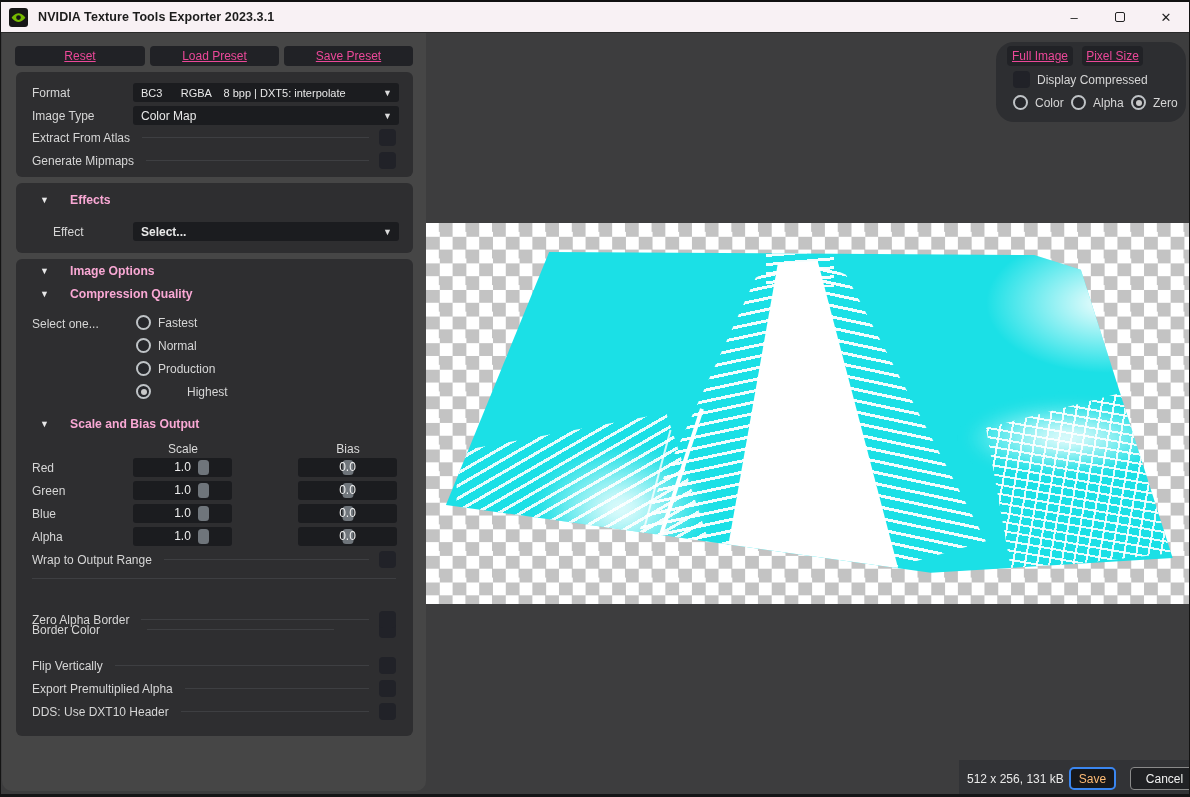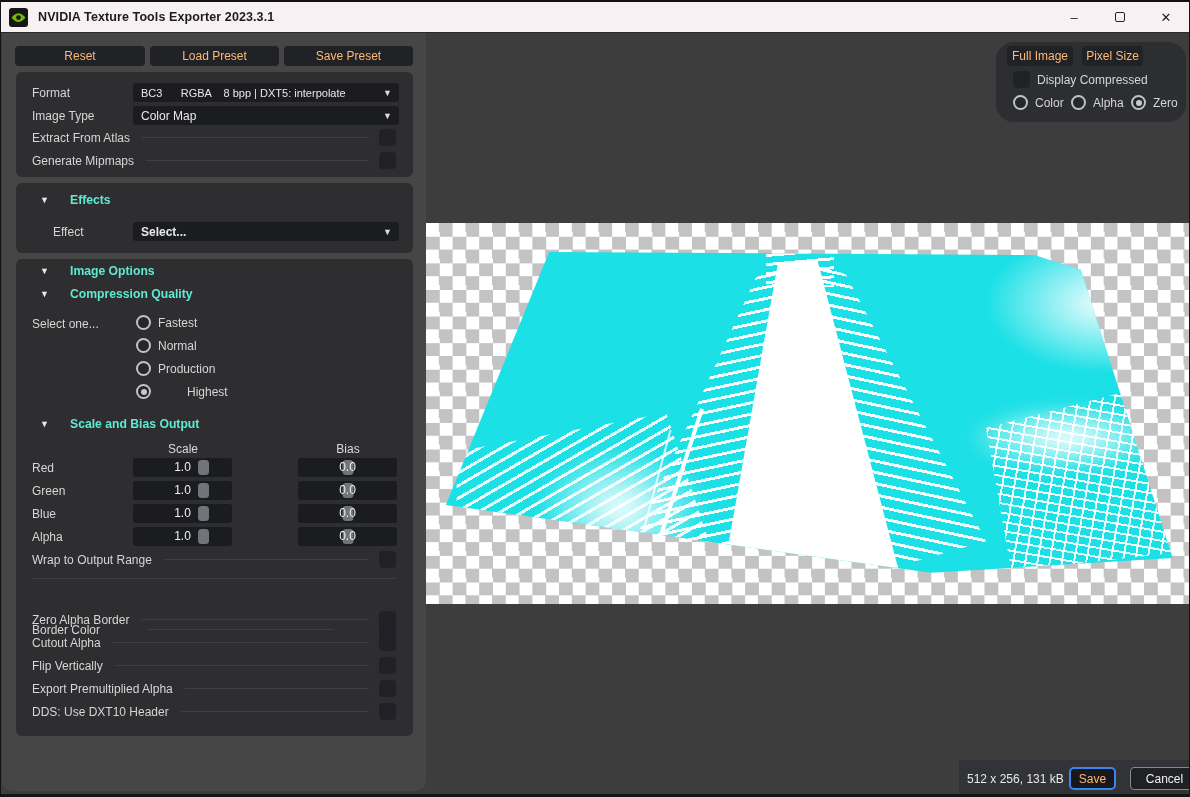--- a/index.html
+++ b/index.html
@@ -12,33 +12,33 @@
   .app-logo{width:19px;height:19px;background:#161616;border-radius:3px;margin:0 10px 0 8px;
             display:flex;align-items:center;justify-content:center;}
   .title-text{font-size:12.5px;color:#1c1c1c;font-weight:600;letter-spacing:.1px;}
   .win-controls{margin-left:auto;display:flex;align-items:center;height:100%;}
   .win-btn{width:46px;height:100%;display:flex;align-items:center;justify-content:center;
            color:#222;font-size:13px;cursor:default;}
   .max-glyph{width:10px;height:10px;border:1.4px solid #222;border-radius:2px;}
   
   .sidebar{position:absolute;left:1px;top:33px;width:424px;height:758px;background:#464646;
            border-radius:0 0 10px 10px;}
-  .btn{position:absolute;background:#212226;border-radius:4px;color:#fdba74;font-size:12px;
-       display:flex;align-items:center;justify-content:center;height:20px;cursor:pointer;}
+  .btn{position:absolute;background:#212226;border-radius:4px;color:#ec4899;font-size:12px;
+       display:flex;align-items:center;justify-content:center;height:20px;cursor:pointer;text-decoration:underline;}
   .panel{position:absolute;left:14px;width:397px;background:#2e2e30;border-radius:6px;}
   .lbl{font-size:12px;color:#d6d6d6;white-space:nowrap;}
   .abs{position:absolute;}
   .field{position:absolute;background:#1b1c1f;border-radius:3px;height:19px;display:flex;
          align-items:center;color:#e8e8e8;font-size:12px;padding-left:8px;cursor:pointer;}
   .mono{font-family:"DejaVu Sans Mono","Liberation Mono",monospace;font-size:11px;white-space:pre;
         overflow:hidden;}
   .dd-arrow{position:absolute;right:7px;font-size:9px;color:#dcdcdc;pointer-events:none;}
   .sec-head{position:absolute;display:flex;align-items:center;}
   .sec-arrow{font-size:9px;color:#e8e8e8;width:22px;}
-  .sec-title{font-size:12.2px;font-weight:bold;color:#5eead4;padding-left:8px;}
+  .sec-title{font-size:12.2px;font-weight:bold;color:#f9a8d4;padding-left:8px;}
   .checkbox{width:17px;height:17px;background:#212228;border-radius:4px;flex:0 0 auto;cursor:pointer;}
   .flexrow{position:absolute;left:30px;width:364px;height:17px;display:flex;align-items:center;}
   .leader{flex:1;height:1px;background:#3e3f42;margin:0 10px 0 12px;}
   .radio{width:15px;height:15px;border:2px solid #bfc3c6;border-radius:50%;background:#26272b;
          position:relative;flex:0 0 auto;cursor:pointer;}
   .radio.selected::after{content:"";position:absolute;inset:2.5px;background:#c9c9c9;border-radius:50%;}
   .radio-row{position:absolute;display:flex;align-items:center;gap:7px;}
   .colhead{position:absolute;font-size:12px;color:#dadada;transform:translateX(-50%);}
   .numfield{position:absolute;width:99px;height:19px;background:#1b1c1f;border-radius:3px;}
   .numfield .val{position:absolute;width:100%;text-align:center;line-height:19px;font-size:12px;
@@ -238,25 +238,20 @@
     <div class="flexrow" style="top:588px;gap:35px;">
       <span class="lbl">Border Color</span>
       <span class="leader"></span>
       <span class="checkbox"></span>
     </div>
     <div class="flexrow" style="top:578px;">
       <span class="lbl">Zero Alpha Border</span>
       <span class="leader"></span>
       <span class="checkbox"></span>
     </div>
-    <div class="flexrow" style="top:601px;">
-      <span class="lbl">Cutout Alpha</span>
-      <span class="leader"></span>
-      <span class="checkbox"></span>
-    </div>
     <div class="flexrow" style="top:624px;">
       <span class="lbl">Flip Vertically</span>
       <span class="leader"></span>
       <span class="checkbox"></span>
     </div>
     <div class="flexrow" style="top:647px;">
       <span class="lbl">Export Premultiplied Alpha</span>
       <span class="leader"></span>
       <span class="checkbox"></span>
     </div>

